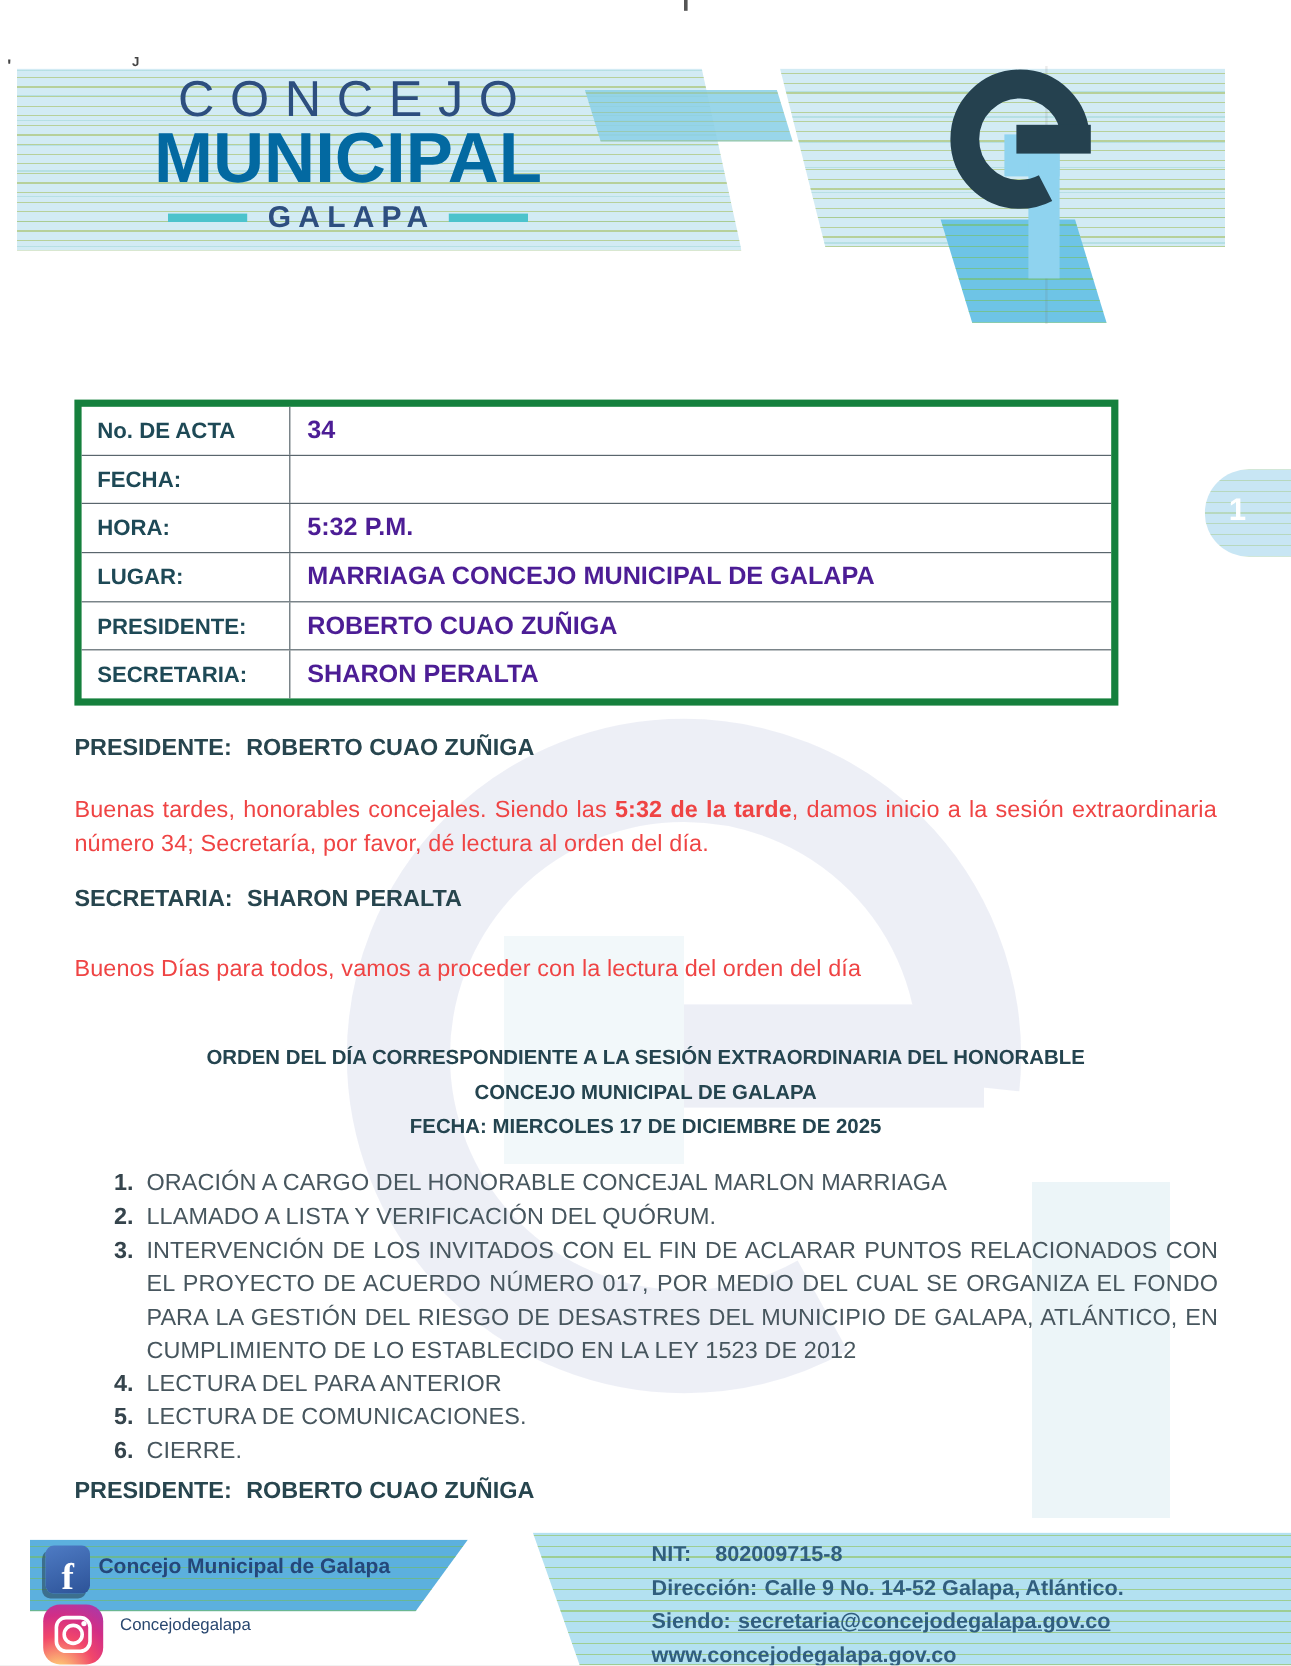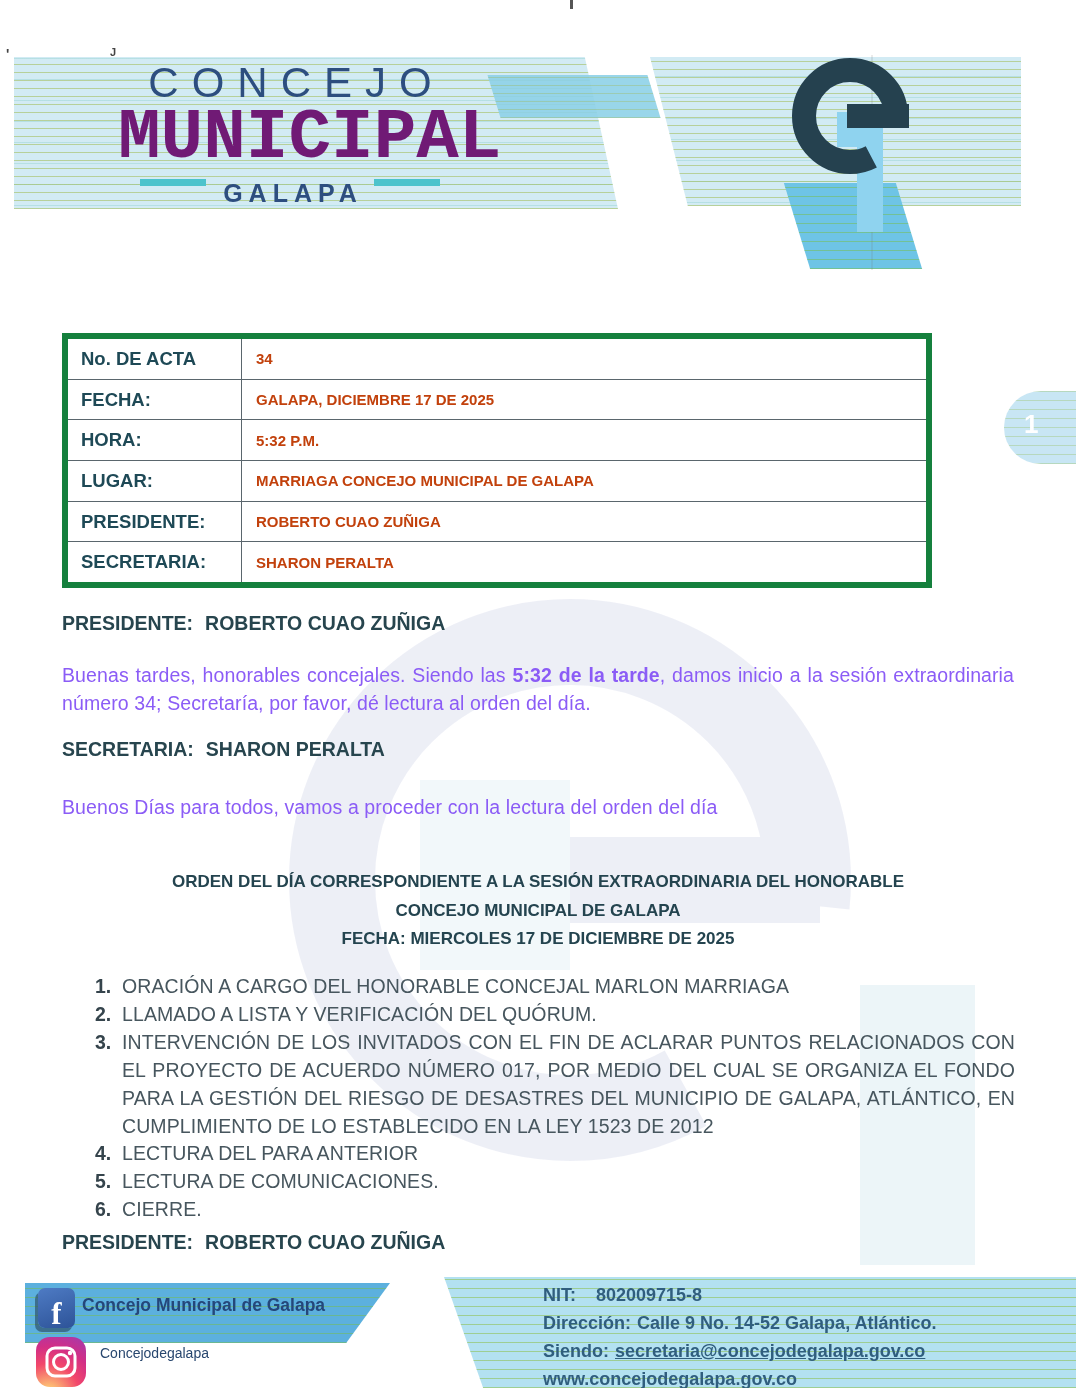--- a/index.html
+++ b/index.html
@@ -34,49 +34,49 @@
     transform:skewX(17deg);opacity:.9;}
   .para-below{left:797px;top:183px;width:112px;height:86px;background:#6ec4e6;
     background-image:repeating-linear-gradient(0deg, rgba(120,190,70,.5) 0 1px, transparent 1px 9px);
     transform:skewX(17deg);}
   .fold-line{left:871px;top:55px;width:2px;height:215px;background:rgba(110,110,110,.14);}
   .top-tick{left:570px;top:0;width:3px;height:9px;background:#555;}
 
   
   .logo-text{left:118px;top:62px;width:344px;text-align:center;color:#2d4e7f;}
   .concejo{font-size:42px;font-weight:400;letter-spacing:13px;margin-left:13px;line-height:1;}
-  .municipal{font-family:Liberation Mono, monospace;font-weight:700;
-    font-size:71px;line-height:.98;letter-spacing:0;color:#701a75;}
-  .galapa-row{display:flex;align-items:flex-start;justify-content:center;gap:11px;margin-top:5px;}
+  .municipal{font-family:Liberation Sans, sans-serif;font-weight:700;
+    font-size:59px;line-height:.98;letter-spacing:0;color:#0369a1;}
+  .galapa-row{display:flex;align-items:center;justify-content:center;gap:11px;margin-top:5px;}
   .galapa{font-size:25px;font-weight:700;letter-spacing:6px;margin-left:6px;}
   .dash{width:66px;height:7px;background:#4cc3cc;}
 
   
   .wm{left:240px;top:565px;opacity:.55;pointer-events:none;}
 
   
   .page-tab{left:1004px;top:391px;width:74px;height:73px;background:#c8e6f4;
     border-radius:50% 0 0 50%;
     background-image:repeating-linear-gradient(0deg, rgba(150,190,90,.35) 0 1px, transparent 1px 9px);}
   .page-tab span{position:absolute;left:20px;top:18px;color:#ffffff;font-weight:700;font-size:26px;}
 
   
   .meta-table{left:62px;top:333px;width:858px;height:243px;border:6px solid #15803d;
     display:flex;flex-direction:column;background:transparent;}
   .mrow{flex:1;display:flex;border-top:1.6px solid #5a666d;}
   .mrow:first-child{border-top:none;}
   .mcell-l{width:160px;border-right:1.6px solid #5a666d;display:flex;align-items:center;
     padding-left:13px;font-weight:700;font-size:18.5px;color:#1e4956;}
   .mcell-v{flex:1;display:flex;align-items:center;padding-left:14px;
-    font-weight:700;font-size:15px;color:#c2410c;}
+    font-weight:700;font-size:21px;color:#4c1d95;}
 
   
   .speaker{font-weight:700;font-size:19.5px;color:#27454e;}
   .speaker .nm{margin-left:12px;}
-  .para{width:952px;font-size:19.5px;color:#8b5cf6;line-height:28px;text-align:justify;
+  .para{width:952px;font-size:19.5px;color:#ef4444;line-height:28px;text-align:justify;
     letter-spacing:.1px;}
   .order-title{width:952px;text-align:center;font-weight:700;font-size:17px;
     color:#24444f;line-height:28.5px;}
   .agenda{left:95px;top:973px;width:920px;}
   .aitem{display:flex;line-height:27.9px;font-size:19.5px;color:#47565e;}
   .aitem .num{width:27px;font-weight:700;color:#35444c;flex:none;}
   .aitem .txt{flex:1;text-align:justify;letter-spacing:.1px;}
 
   
   .foot-band-left{left:25px;top:1283px;width:365px;height:60px;
@@ -140,21 +140,20 @@
     <span>1</span>
   </div>
 
   <div class="abs meta-table">
     <div class="mrow">
       <div class="mcell-l">No. DE ACTA</div>
       <div class="mcell-v">34</div>
     </div>
     <div class="mrow">
       <div class="mcell-l">FECHA:</div>
-      <div class="mcell-v">GALAPA, DICIEMBRE 17 DE 2025</div>
     </div>
     <div class="mrow">
       <div class="mcell-l">HORA:</div>
       <div class="mcell-v">5:32 P.M.</div>
     </div>
     <div class="mrow">
       <div class="mcell-l">LUGAR:</div>
       <div class="mcell-v">MARRIAGA CONCEJO MUNICIPAL DE GALAPA</div>
     </div>
     <div class="mrow">

